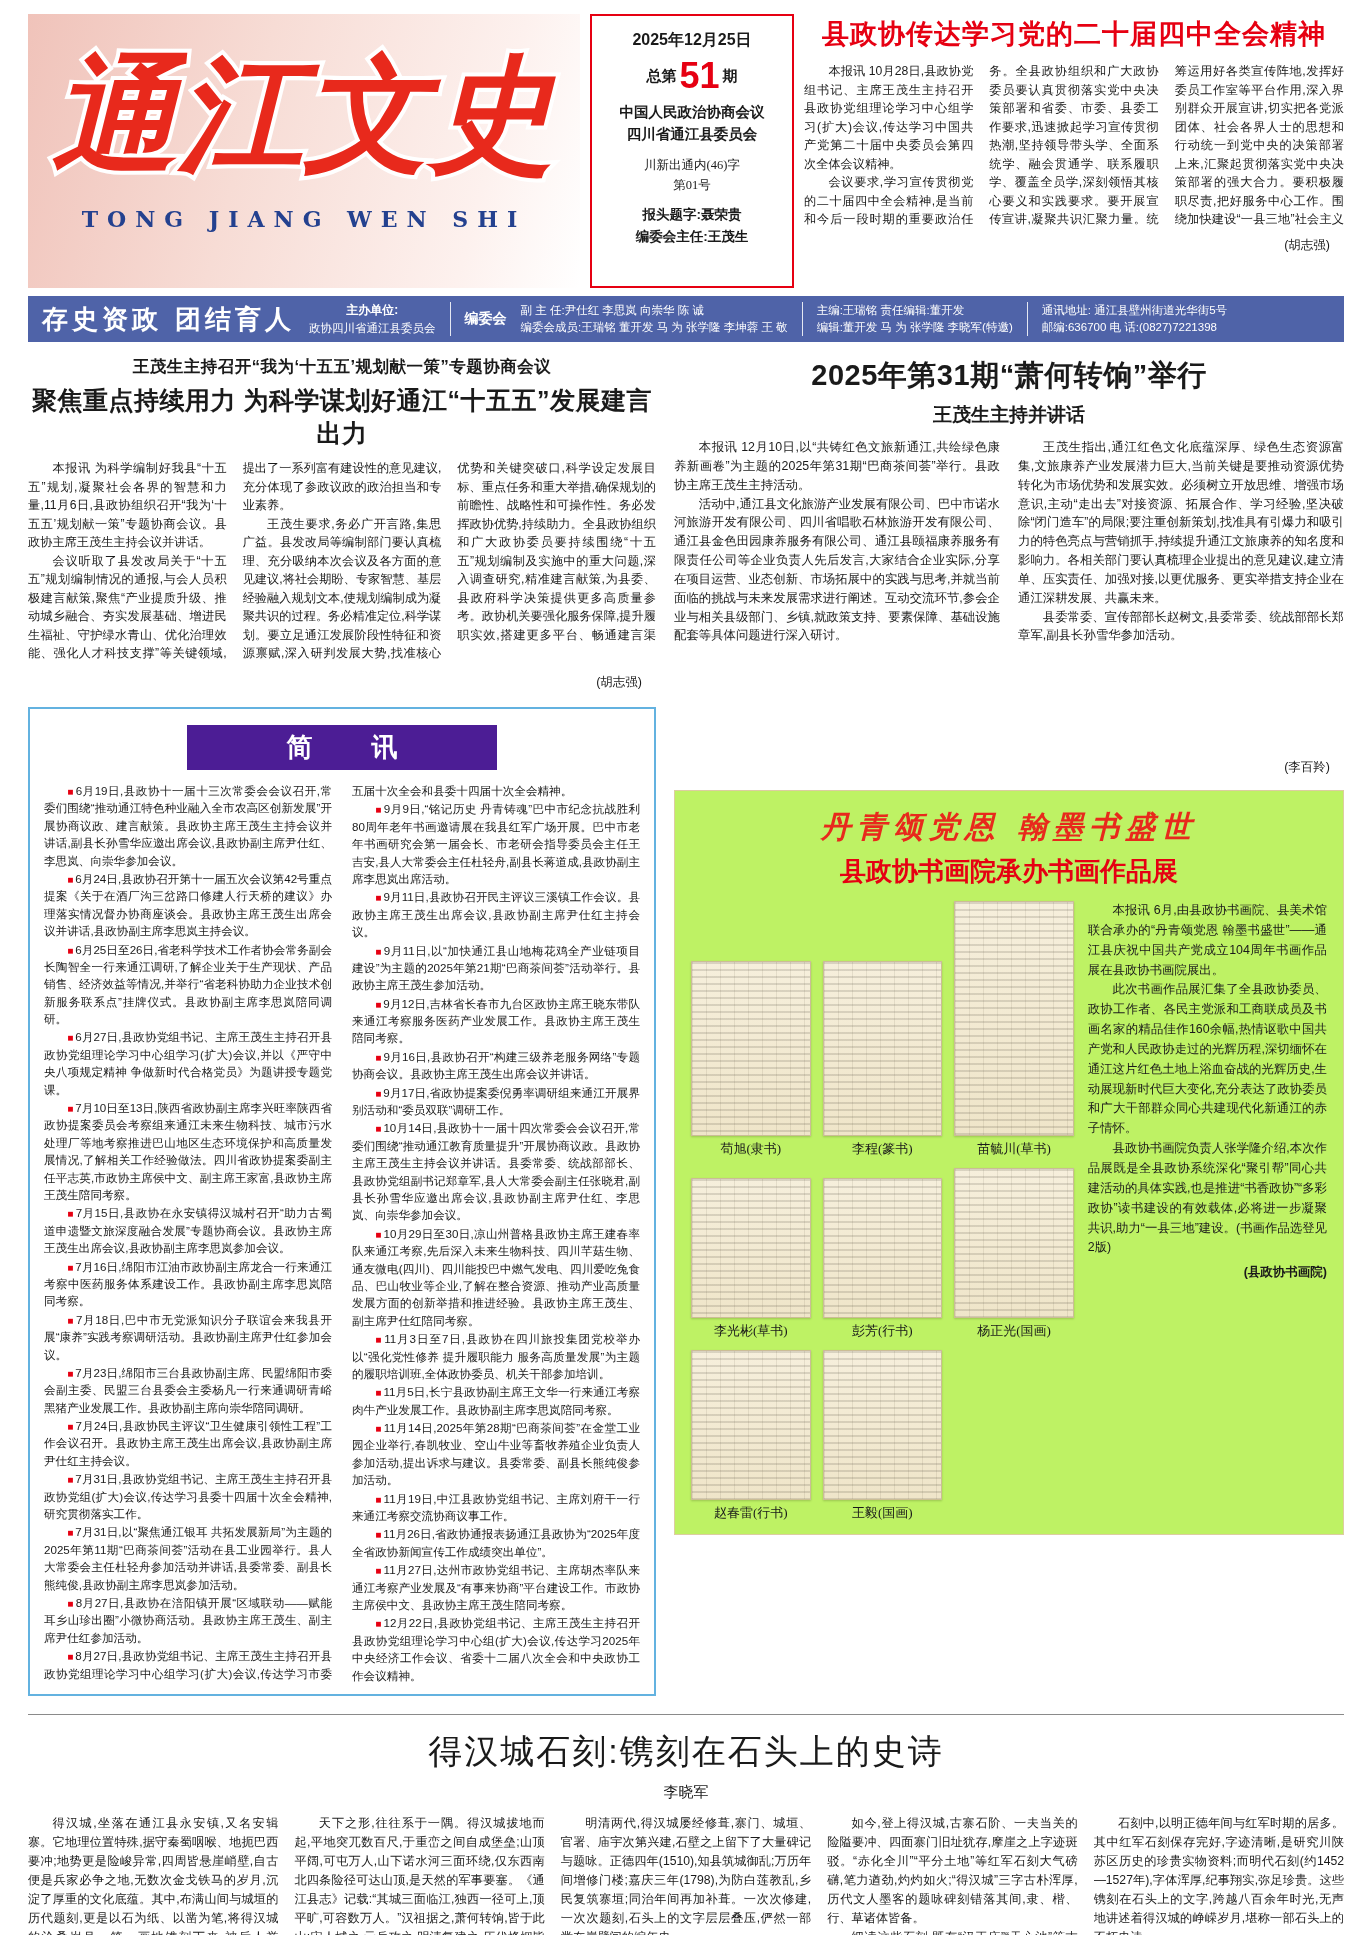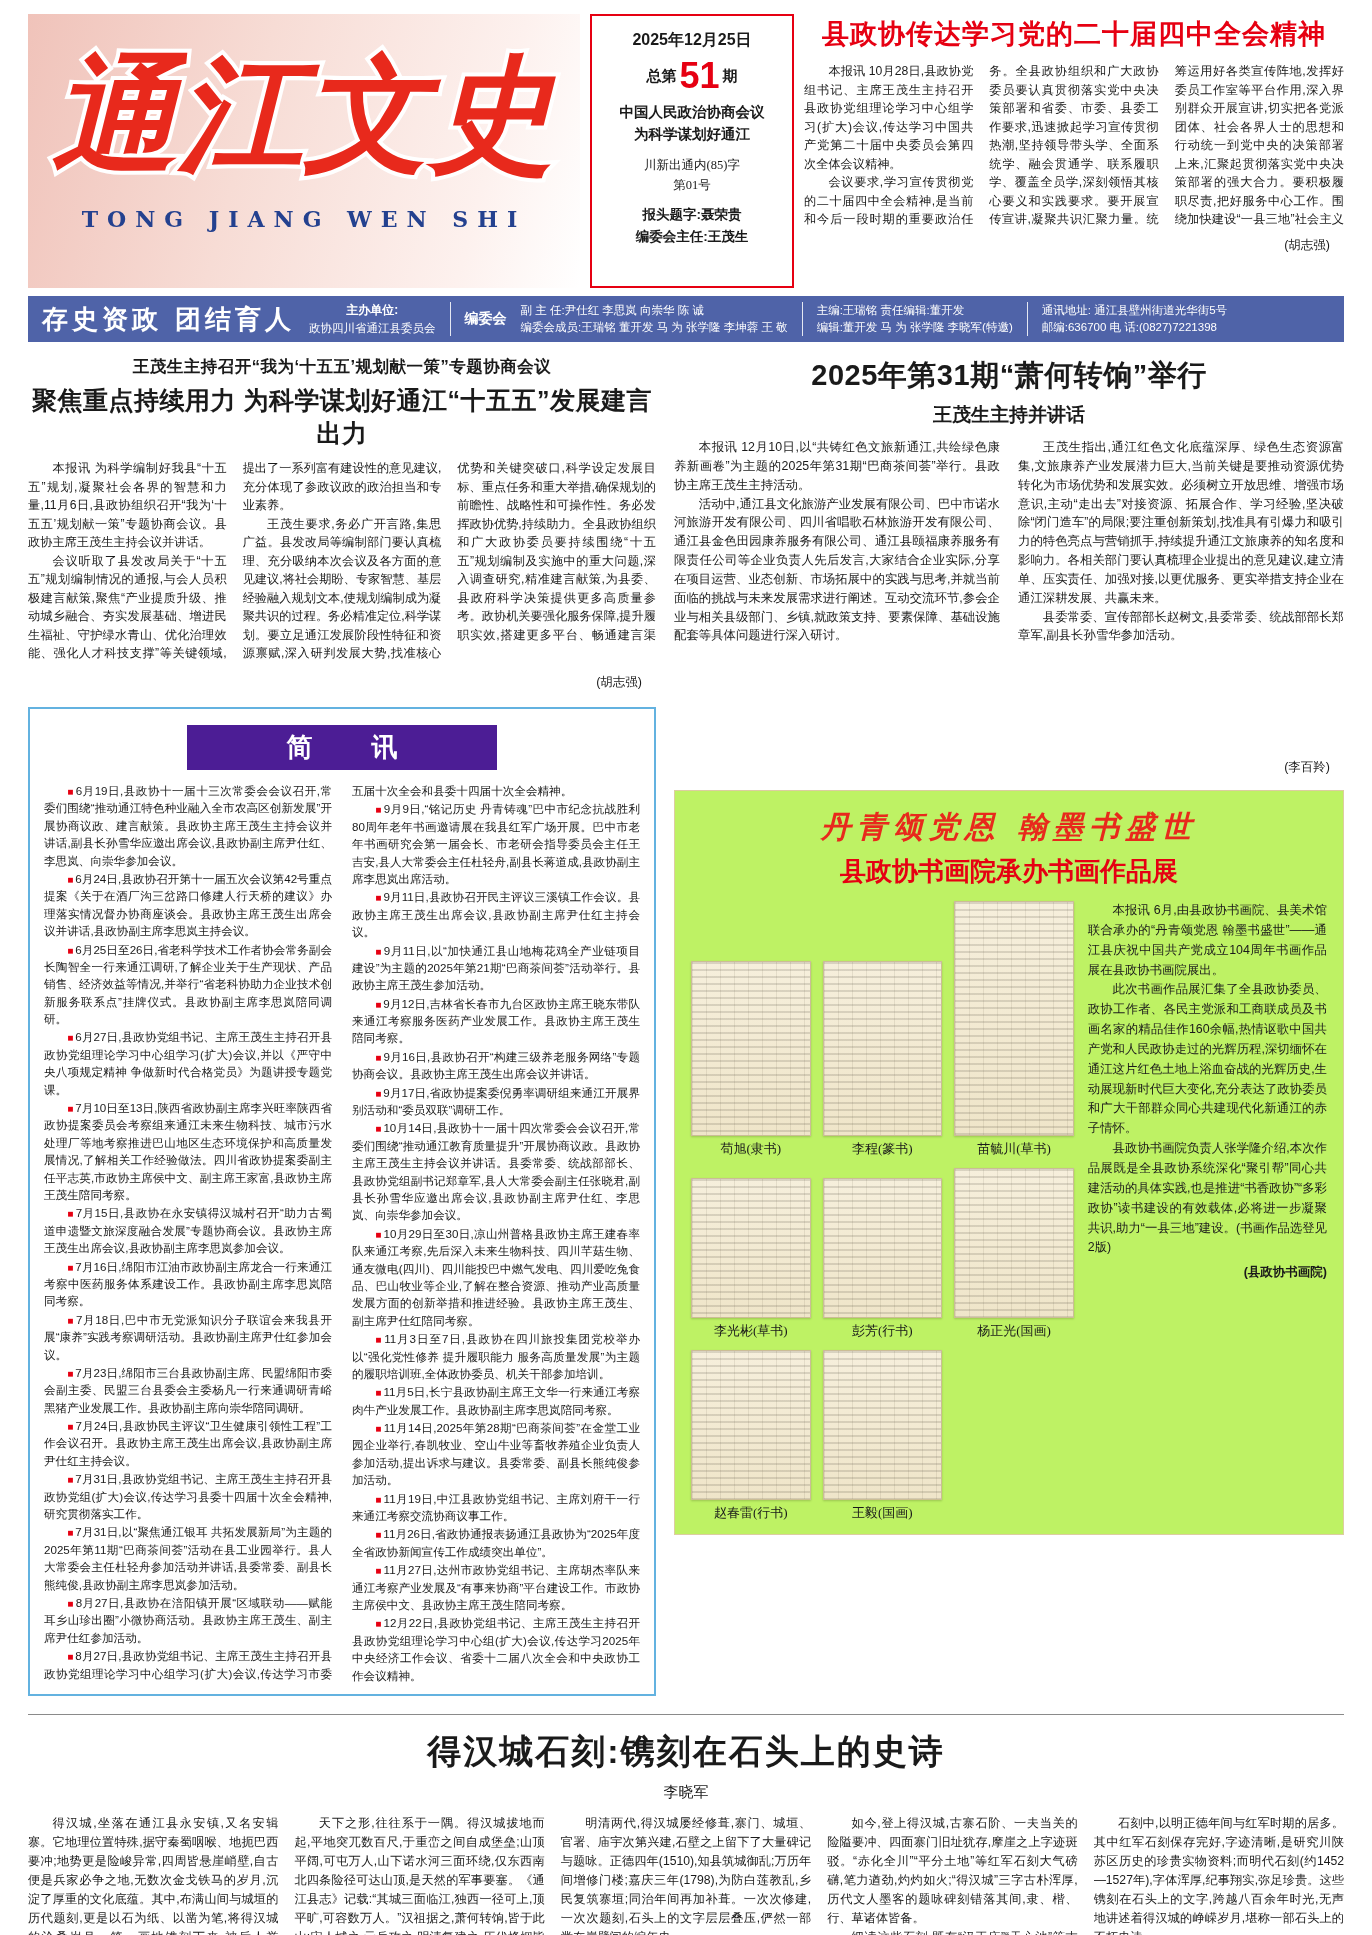--- a/index.html
+++ b/index.html
@@ -107,21 +107,21 @@
   .art-fig:nth-of-type(5) .art-img { height:140px; }
   .art-fig:nth-of-type(6) .art-img { height:150px; }
   .art-fig:nth-of-type(7) .art-img { height:150px; }
   .art-fig:nth-of-type(8) .art-img { height:150px; }
   .art-fig figcaption { font-family:"Liberation Serif","DejaVu Serif",serif; font-size:13px; margin-top:4px; }
   .art-side { flex:1; }
   .art-side p { font-size:12.4px; line-height:1.6; text-align:justify; text-indent:2em; }
   .art-byline { text-align:right; font-size:12.5px; font-weight:bold; margin-top:6px; }
   
   .stone { margin-top:18px; border-top:1px solid #8a8a8a; padding-top:14px; }
-  .stone h2 { font-size:34px; font-weight:700; text-align:center; letter-spacing:2px; }
+  .stone h2 { font-size:34px; font-weight:400; text-align:center; letter-spacing:2px; }
   .stone .author { text-align:center; font-size:15px; margin:8px 0 12px 0; }
   .stone-cols { display:flex; gap:16px; }
   .scol { flex:1; min-width:0; height:562px; overflow:hidden; display:flex; flex-direction:column; }
   .scol .txt { flex:1; overflow:hidden; }
   .scol p { font-size:12.2px; line-height:1.56; text-align:justify; text-indent:2em; }
   .continued { text-align:right; font-weight:bold; }
 </style>
 </head>
 <body>
 
@@ -135,24 +135,24 @@
 
   <div class="issuebox">
     <div class="ib-date">2025年12月25日</div>
     <div class="ib-issue">
       <span>总第</span>
       <span class="ib-num">51</span>
       <span>期</span>
     </div>
     <div class="ib-org">
       <div>中国人民政治协商会议</div>
-      <div>为科学谋划好通江</div>
+      <div>四川省通江县委员会</div>
     </div>
     <div class="ib-lic">
-      <div>川新出通内(85)字</div>
+      <div>川新出通内(46)字</div>
       <div>第01号</div>
     </div>
     <div class="ib-credits">
       <div>报头题字:聂荣贵</div>
       <div>编委会主任:王茂生</div>
     </div>
   </div>
 
   <div class="plenary">
     <h1>县政协传达学习党的二十届四中全会精神</h1>

